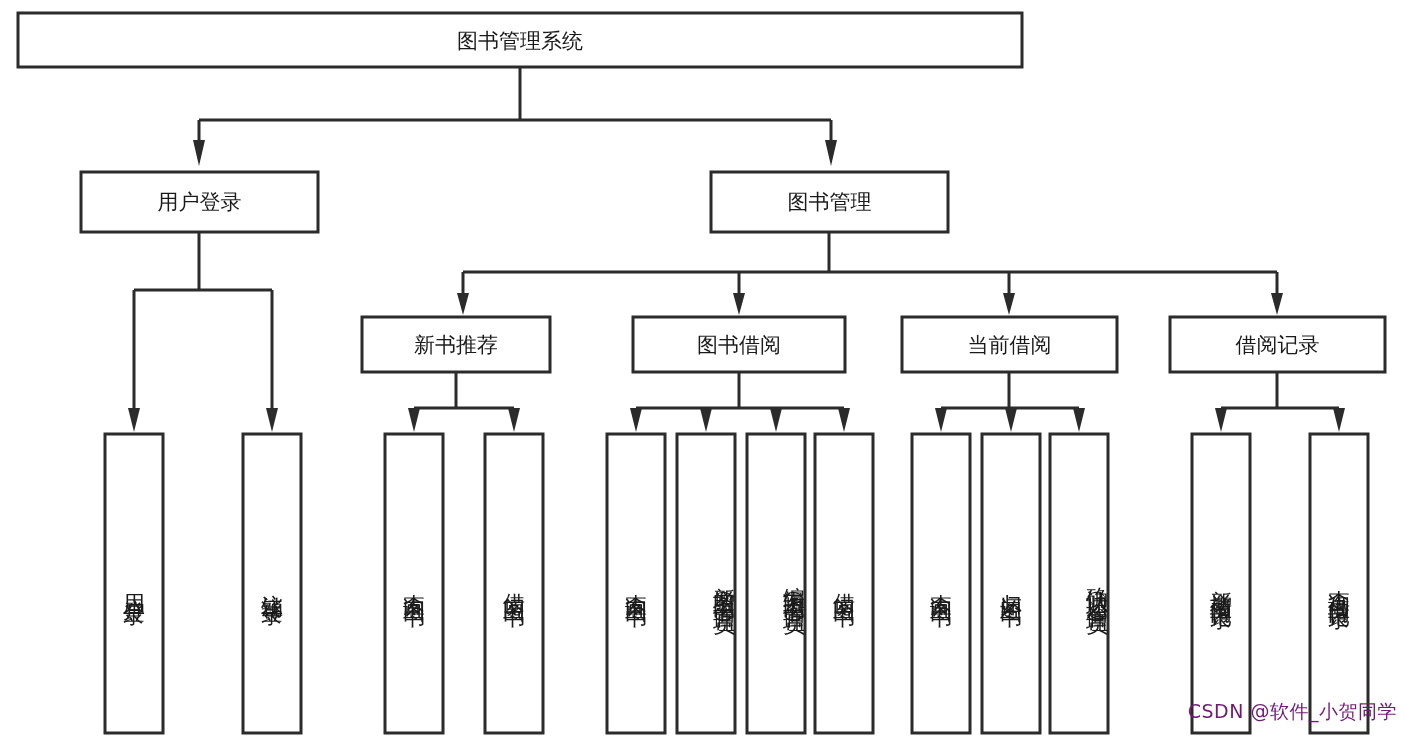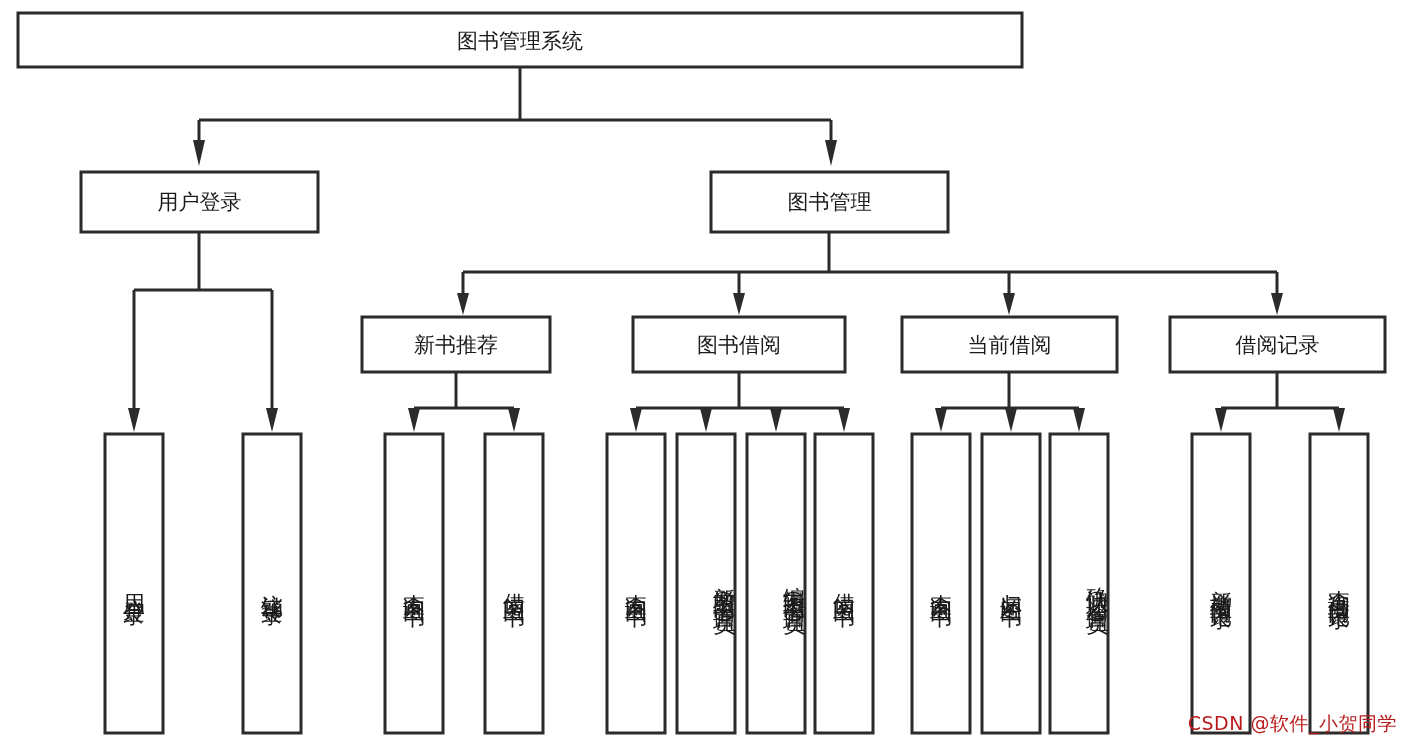--- a/index.html
+++ b/index.html
@@ -45,24 +45,24 @@
   .node-label-h {
     font-family: "DejaVu Sans", "Liberation Sans", sans-serif;
     font-size: 21px;
     fill: #1a1a1a;
     text-anchor: middle;
     dominant-baseline: middle;
   }
   .watermark-text {
     position: absolute;
     right: 8px;
-    bottom: 10px;
+    bottom: 22px;
     font-family: "DejaVu Sans", "Liberation Sans", sans-serif;
     font-size: 19px;
-    color: #b91c1c;
+    color: #701a75;
     white-space: nowrap;
     letter-spacing: 0.5px;
   }
   .vlabel {
     position: absolute;
     writing-mode: vertical-rl;
     text-orientation: upright;
     font-family: "DejaVu Sans", "Liberation Sans", sans-serif;
     font-size: 22px;
     line-height: 1.0;

